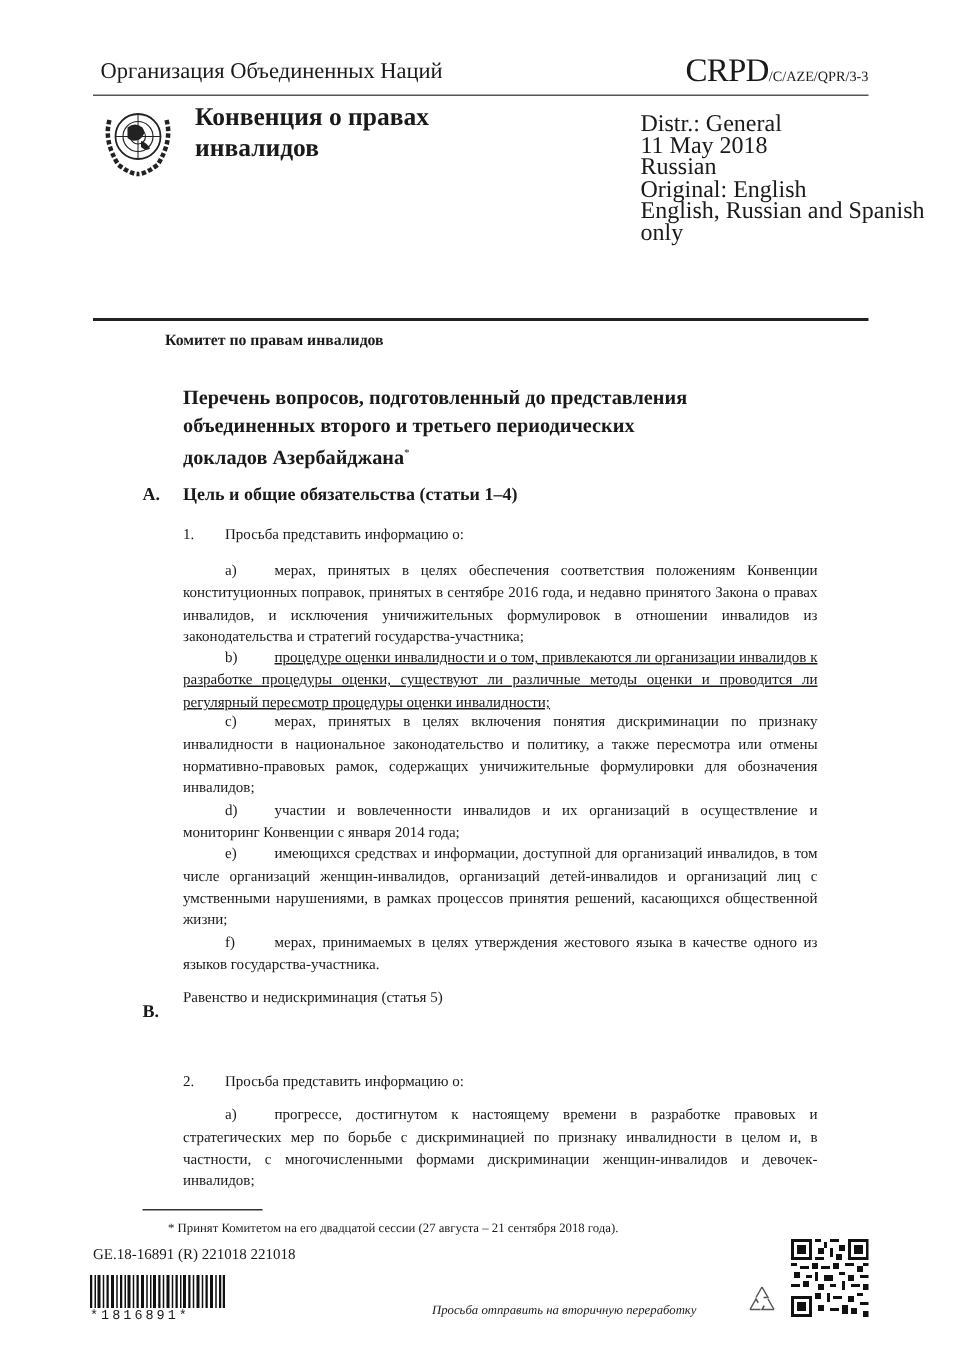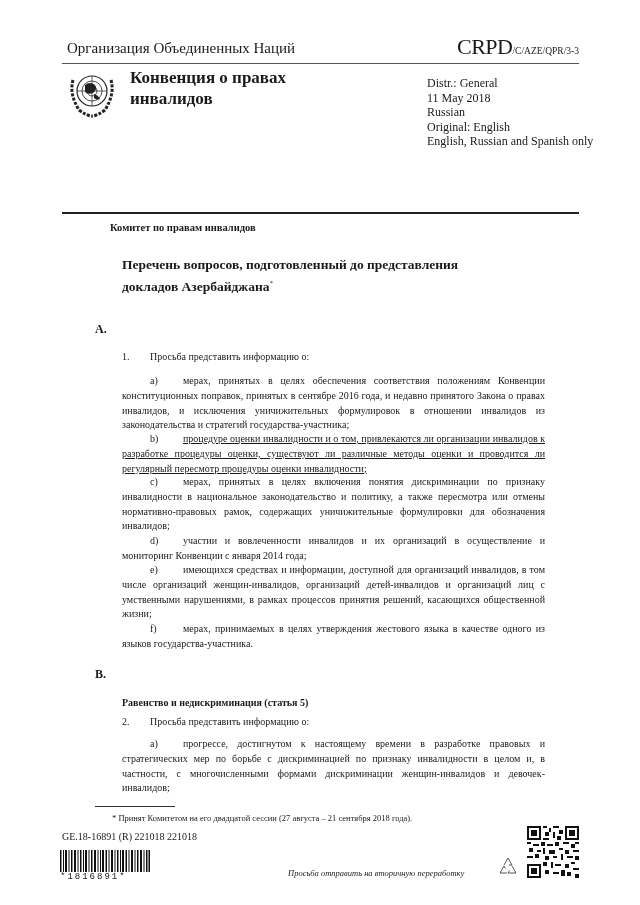--- a/index.html
+++ b/index.html
@@ -5,35 +5,35 @@
   html, body { margin: 0; padding: 0; background: #ffffff; }
   body { width: 640px; height: 905px; position: relative; overflow: hidden;
          font-family: "Liberation Serif", serif; color: #1a1a1a; }
   .abs { position: absolute; }
   .org-name { left: 67px; top: 40px; font-size: 15px; }
   .symbol { right: 61px; top: 34px; font-size: 22px; letter-spacing: -0.5px; }
   .symbol small { font-size: 9.5px; letter-spacing: 0; }
   .rule-top { left: 62px; top: 63px; width: 517px; height: 1px; background: #555; }
   .emblem { left: 67px; top: 68px; width: 50px; height: 50px; }
   .conv-title { left: 130px; top: 67px; font-size: 17px; font-weight: bold; line-height: 21px; }
-  .meta { left: 427px; top: 76px; font-size: 12px; line-height: 14.5px; }
+  .meta { left: 427px; top: 76px; font-size: 16px; line-height: 14.5px; }
   .rule-thick { left: 62px; top: 212px; width: 517px; height: 2px; background: #222; }
   .committee { left: 62px; top: 222px; font-size: 10.5px; font-weight: bold; margin-left: 48px; }
   .doc-title { left: 122px; top: 255px; width: 420px; font-size: 13.5px; font-weight: bold; line-height: 19px; }
   .doc-title sup { font-size: 7px; font-weight: normal; }
   .sec { font-size: 12px; font-weight: bold; }
   .sec .lbl { position: absolute; left: 0; }
   .sec .txt { position: absolute; left: 27px; white-space: nowrap; }
   .para { left: 122px; width: 423px; font-size: 10px; line-height: 14.8px; text-align: justify; }
   .para-head { font-size: 10px; }
   .para-head .n { position: absolute; left: 0; }
   .para-head .t { position: absolute; left: 28px; white-space: nowrap; }
   .item { text-indent: 28px; }
   .item .l { display: inline-block; width: 33px; text-indent: 0; }
-  .subhead { left: 122px; top: 697px; font-size: 10px; font-weight: bold; }
+  .subhead { left: 122px; top: 660px; font-size: 10px; font-weight: normal; }
   .fn-rule { left: 95px; top: 806px; width: 80px; height: 1px; background: #333; }
   .footnote { left: 112px; top: 813px; font-size: 8.5px; }
   .gejob { left: 62px; top: 831px; font-size: 10px; }
   .barcode { left: 60px; top: 850px; width: 90px; height: 22px; }
   .barcode-num { left: 60px; top: 872px; font-size: 9px; font-family: "Liberation Mono", monospace; letter-spacing: 2px; }
   .recycle-text { left: 288px; top: 868px; font-size: 8.5px; font-style: italic; }
   .recycle-icon { left: 496px; top: 855px; width: 24px; height: 24px; }
   .qr { left: 527px; top: 826px; width: 52px; height: 52px; }
 </style>
 </head>
@@ -66,25 +66,27 @@
   <div>Russian</div>
   <div>Original: English</div>
   <div>English, Russian and Spanish only</div>
 </div>
 
 <div class="abs rule-thick"></div>
 <div class="abs committee">Комитет по правам инвалидов</div>
 
 <div class="abs doc-title">
   <div>Перечень вопросов, подготовленный до представления</div>
+  <div>объединенных второго и третьего периодических</div>
   <div><span>докладов Азербайджана</span><sup>*</sup></div>
 </div>
 
 <div class="abs sec" style="left:95px; top:322px; width:460px; height:16px;">
   <span class="lbl">A.</span>
+  <span class="txt">Цель и общие обязательства (статьи 1–4)</span>
 </div>
 
 <div class="abs para-head" style="left:122px; top:351px; width:420px; height:14px;">
   <span class="n">1.</span>
   <span class="t">Просьба представить информацию о:</span>
 </div>
 
 <div class="abs para item" style="top:374px;"><span class="l">a)</span><span>мерах, принятых в целях обеспечения соответствия положениям Конвенции конституционных поправок, принятых в сентябре 2016 года, и недавно принятого Закона о правах инвалидов, и исключения уничижительных формулировок в отношении инвалидов из законодательства и стратегий государства-участника;</span></div>
 <div class="abs para item" style="top:432px;text-decoration:underline;"><span class="l">b)</span><span>процедуре оценки инвалидности и о том, привлекаются ли организации инвалидов к разработке процедуры оценки, существуют ли различные методы оценки и проводится ли регулярный пересмотр процедуры оценки инвалидности;</span></div>
 <div class="abs para item" style="top:475px;"><span class="l">c)</span><span>мерах, принятых в целях включения понятия дискриминации по признаку инвалидности в национальное законодательство и политику, а также пересмотра или отмены нормативно-правовых рамок, содержащих уничижительные формулировки для обозначения инвалидов;</span></div>

